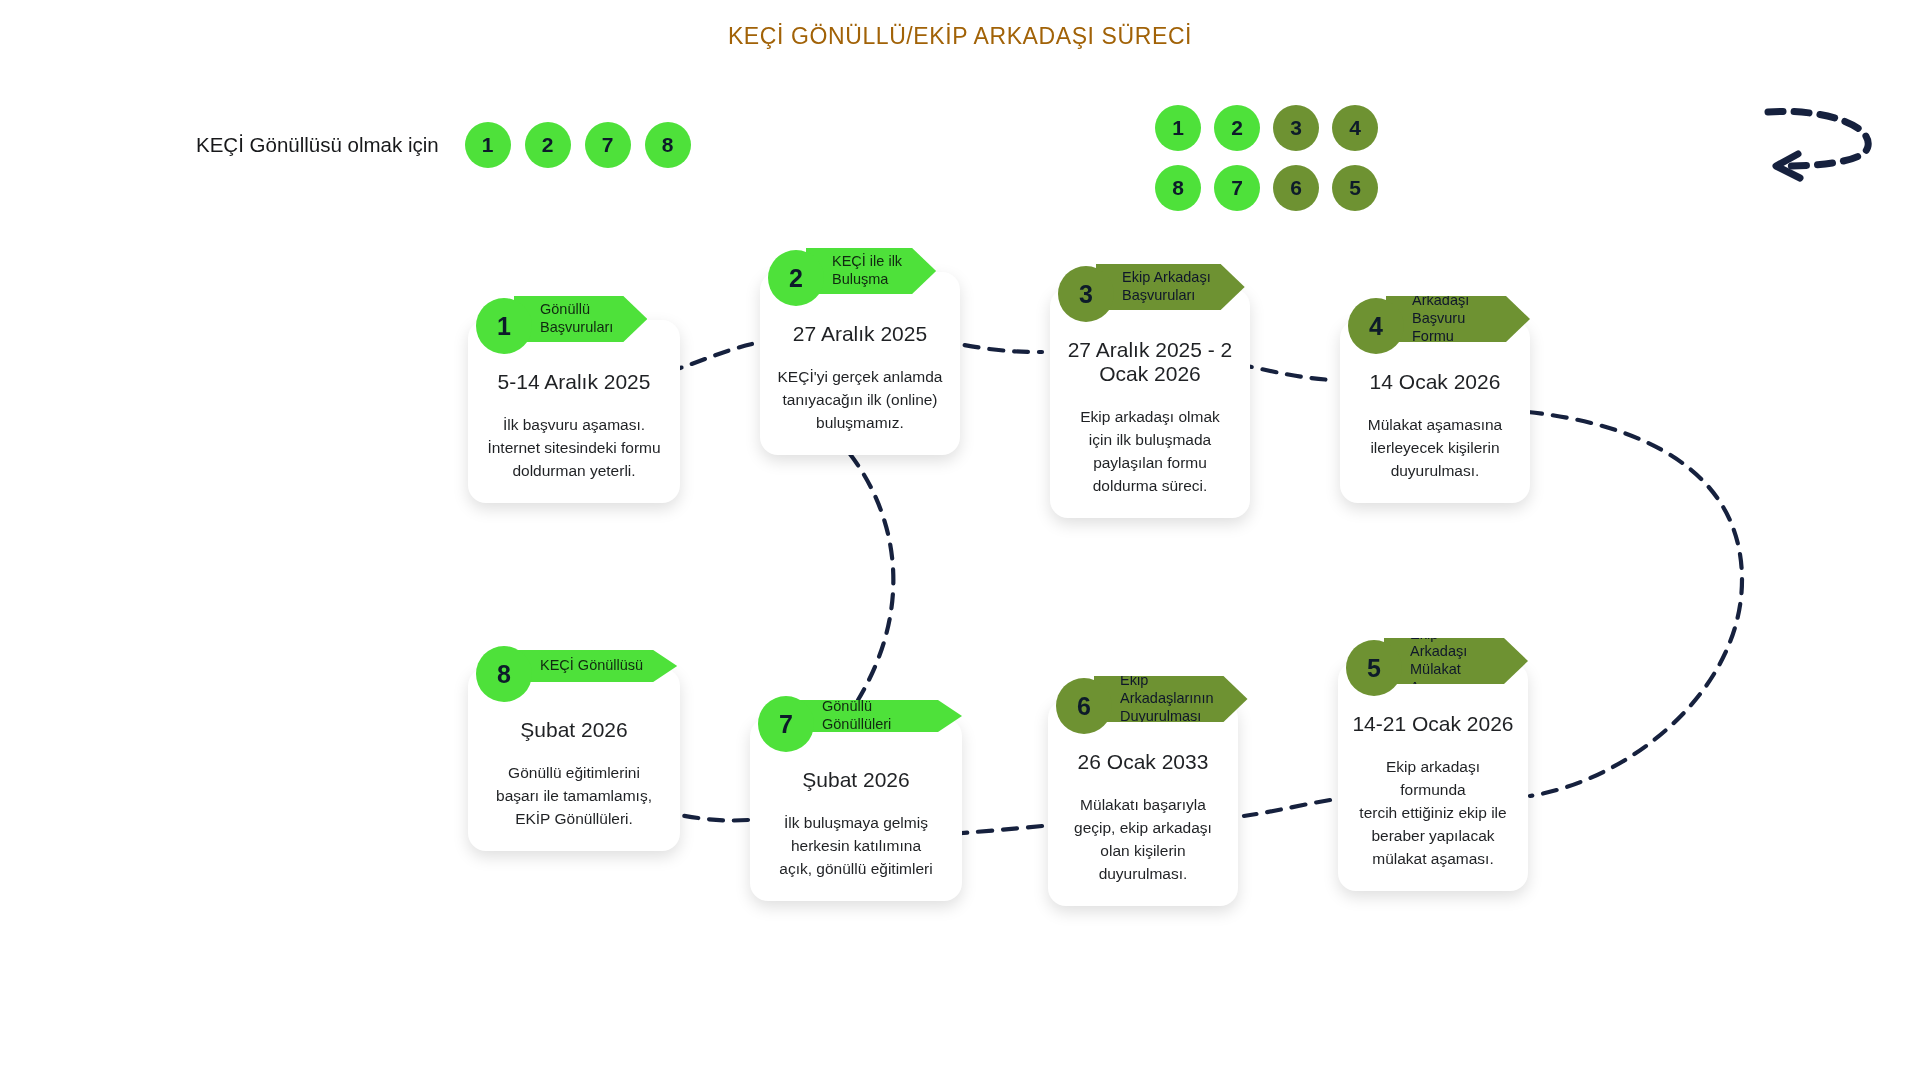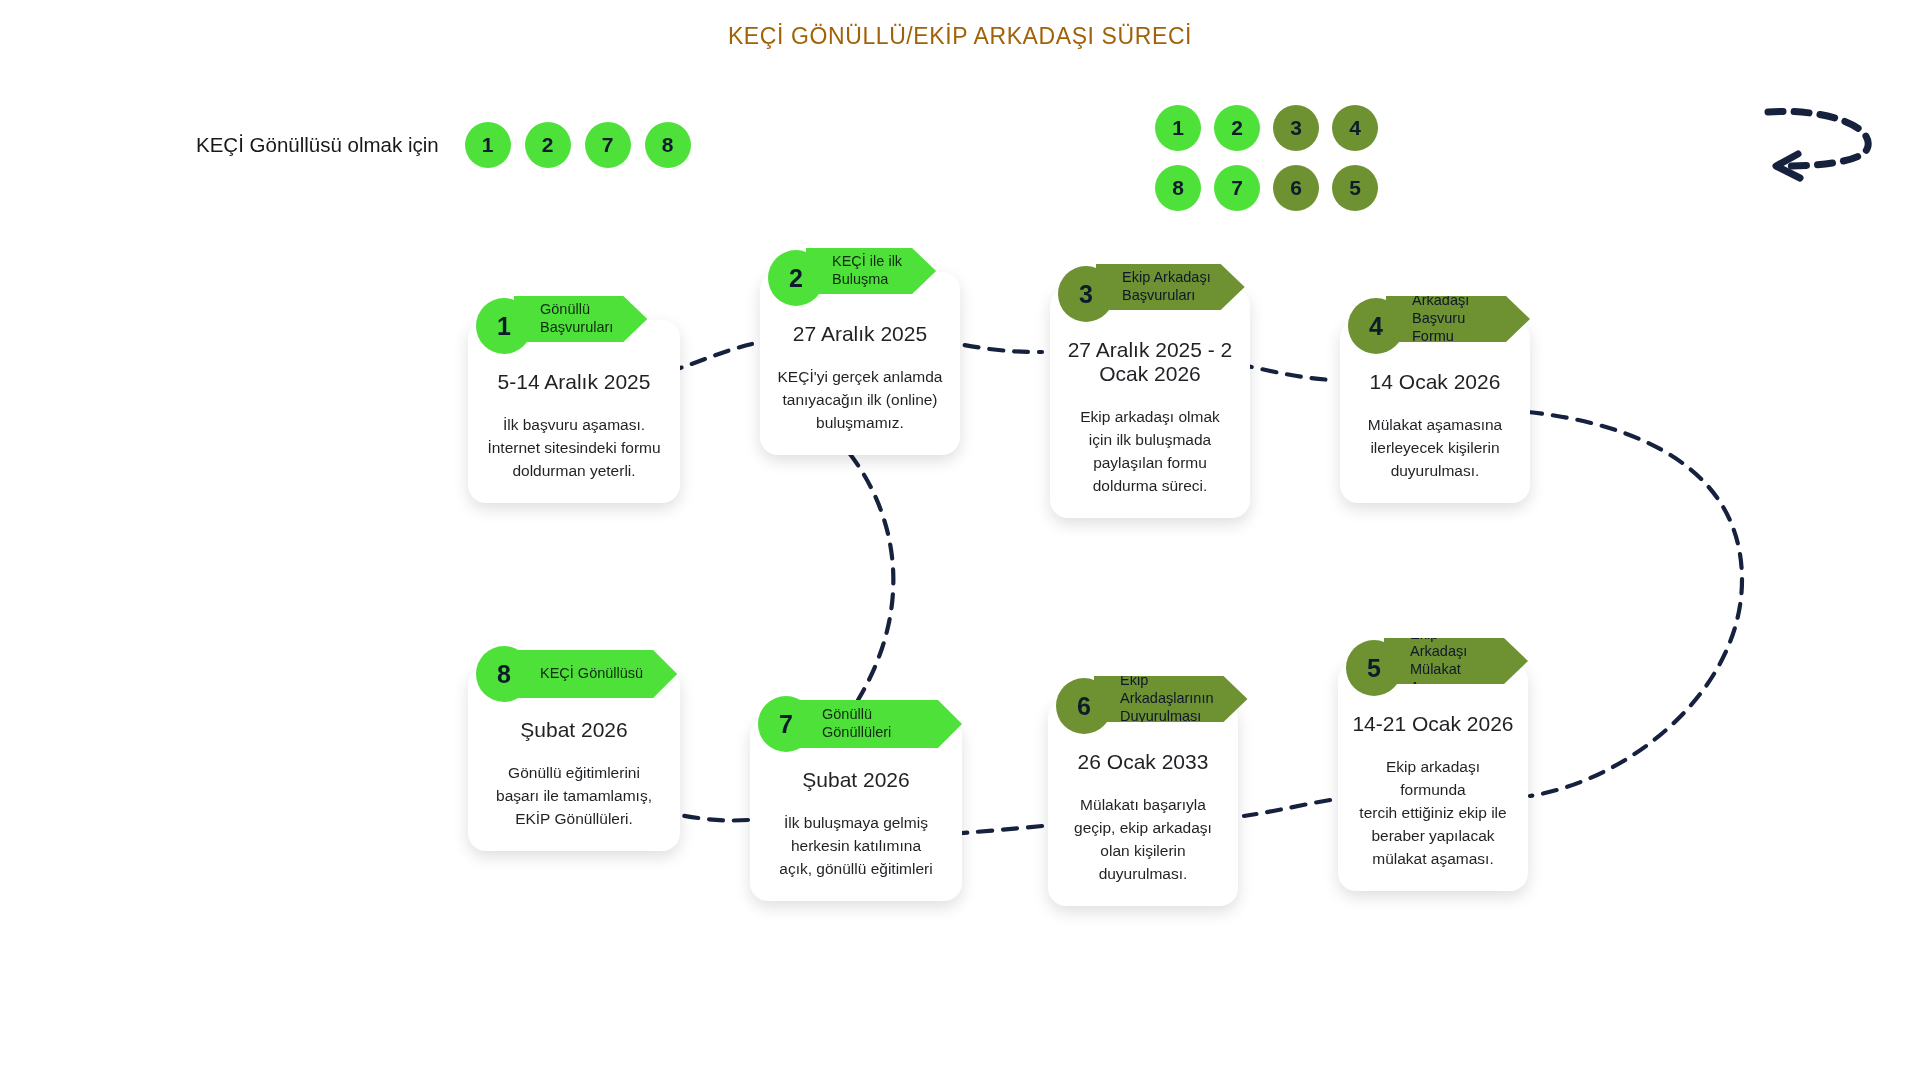--- a/index.html
+++ b/index.html
@@ -116,21 +116,21 @@
     justify-content: center;
     font-size: 25px;
     font-weight: bold;
     color: #0d1b2a;
     z-index: 2;
   }
   .banner {
     position: absolute;
     left: 38px;
     top: 4px;
-    height: 48px;
+    height: 32px;
     display: flex;
     align-items: center;
     padding-left: 26px;
     padding-right: 34px;
     font-size: 14.5px;
     line-height: 1.22;
     color: #0f2b10;
     clip-path: polygon(0 0, calc(100% - 24px) 0, 100% 50%, calc(100% - 24px) 100%, 0 100%);
     z-index: 1;
     white-space: pre-line;

